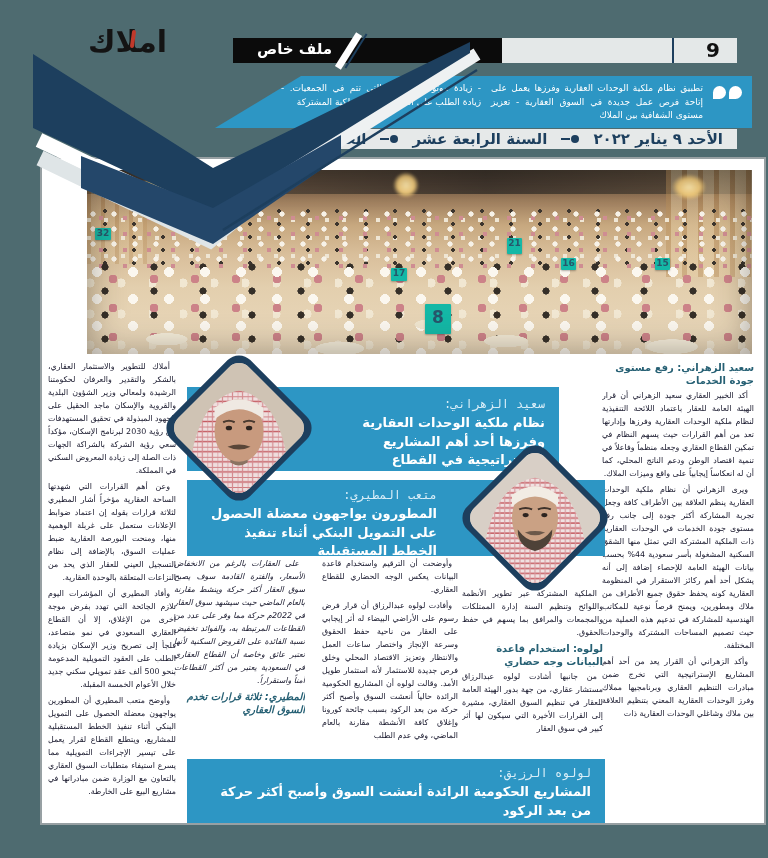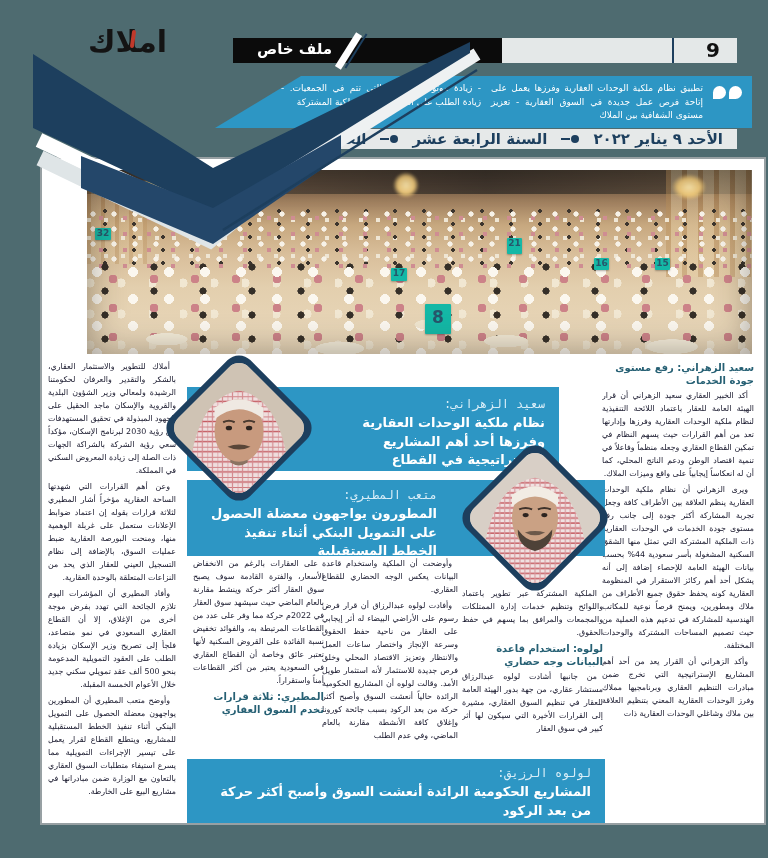--- a/index.html
+++ b/index.html
@@ -70,33 +70,33 @@
       radial-gradient(ellipse 40px 11px at 38% 97%,#f6efdd 60%,transparent 62%),
       radial-gradient(ellipse 36px 10px at 63% 93%,#f2e9d5 60%,transparent 62%),
       radial-gradient(ellipse 42px 12px at 88% 96%,#f6efdd 60%,transparent 62%),
       radial-gradient(ellipse 30px 9px at 52% 84%,#efe5cf 60%,transparent 62%);}
   .ph-vignette{position:absolute;inset:0;box-shadow:inset 0 0 36px rgba(40,30,20,.45);}
   .tablecards{position:absolute;inset:0;}
   .tablecards div{position:absolute;background:#14b8a6;color:#27566b;font-weight:bold;
                   text-align:center;border-radius:1px;box-shadow:0 1px 2px rgba(0,0,0,.3);}
   .tablecards div:nth-child(1){left:8px;top:58px;width:16px;height:12px;font-size:9px;}
   .tablecards div:nth-child(2){left:420px;top:68px;width:15px;height:16px;font-size:9px;}
-  .tablecards div:nth-child(3){left:474px;top:88px;width:15px;height:12px;font-size:9px;margin-left:33px;}
+  .tablecards div:nth-child(3){left:474px;top:88px;width:15px;height:12px;font-size:9px;}
   .tablecards div:nth-child(4){left:304px;top:98px;width:16px;height:13px;font-size:9px;}
   .tablecards div:nth-child(5){left:568px;top:88px;width:15px;height:12px;font-size:9px;}
   .tablecards div:nth-child(6){left:338px;top:134px;width:26px;height:30px;font-size:17px;line-height:26px;}
   
   .col{position:absolute;direction:rtl;overflow:hidden;color:#15152a;}
   .col .para{font-size:7.9px;line-height:13px;text-align:justify;text-align-last:right;margin:0 0 3px 0;}
   .col .para::first-letter{padding-right:6px;}
   .col .subhead{font-size:10px;line-height:13px;font-weight:bold;color:#266074;margin:1px 0 2px 0;}
   .col-right{left:560px;top:201px;width:152px;height:462px;}
   .col-a{left:420px;top:428px;width:141px;height:168px;}
   .col-b{left:280px;top:398px;width:136px;height:198px;}
-  .col-c{left:151px;top:398px;width:131px;height:198px;}
+  .col-c{left:132px;top:398px;width:131px;height:198px;font-style:italic;}
   .col-left{left:6px;top:201px;width:128px;height:462px;}
   
   .pqbox{position:absolute;background:#2d96c4;direction:rtl;box-sizing:border-box;color:#fff;}
   .pq-name{font-size:12px;color:#d9eef8;margin-bottom:2px;font-family:Liberation Mono, monospace;}
   .pq-text{font-size:13px;font-weight:bold;line-height:18.5px;}
   .pq-saeed{left:145px;top:228px;width:372px;height:84px;padding:10px 14px 8px 136px;}
   .pq-mutaib{left:145px;top:321px;width:418px;height:76px;padding:8px 168px 8px 12px;}
   .pq-lulwah{left:145px;top:600px;width:418px;height:64px;padding:7px 14px 7px 12px;}
   
   .portrait{position:absolute;width:100px;height:100px;z-index:5;}
@@ -179,26 +179,26 @@
       <div class="ph-vignette" data-interactable="false"></div>
     </div>
 
     <div class="col col-right" data-interactable="false">
         <div class="subhead" data-interactable="false">سعيد الزهراني: رفع مستوى جودة الخدمات</div>
         <div class="para" data-interactable="false">أكد الخبير العقاري سعيد الزهراني أن قرار الهيئة العامة للعقار باعتماد اللائحة التنفيذية لنظام ملكية الوحدات العقارية وفرزها وإدارتها تعد من أهم القرارات حيث يسهم النظام في تمكين القطاع العقاري وجعله منظماً وفاعلاً في تنمية اقتصاد الوطن ودعم الناتج المحلي، كما أن له انعكاساً إيجابياً على واقع وميزات الملاك.</div>
         <div class="para" data-interactable="false">ويرى الزهراني أن نظام ملكية الوحدات العقارية ينظم العلاقة بين الأطراف كافة وجعل تجربة المشاركة أكثر جودة إلى جانب رفع مستوى جودة الخدمات في الوحدات العقارية ذات الملكية المشتركة التي تمثل منها الشقق السكنية المشغولة بأسر سعودية 44% بحسب بيانات الهيئة العامة للإحصاء إضافة إلى أنه يشكل أحد أهم ركائز الاستقرار في المنظومة العقارية كونه يحفظ حقوق جميع الأطراف من ملاك ومطورين، ويمنح فرصاً نوعية للمكاتب الهندسية للمشاركة في تدعيم هذه العملية من حيث تصميم المساحات المشتركة والوحدات المختلفة.</div>
         <div class="para" data-interactable="false">وأكد الزهراني أن القرار يعد من أحد أهم المشاريع الإستراتيجية التي تخرج ضمن مبادرات التنظيم العقاري وبرنامجيها مملاك وفرز الوحدات العقارية المعني بتنظيم العلاقة بين ملاك وشاغلي الوحدات العقارية ذات</div>
       </div>
     <div class="col col-a" data-interactable="false">
-        <div class="para" data-interactable="false">الملكية المشتركة عبر تطوير باعتماد واللوائح وتنظيم خدمات إدارة الممتلكات والمجمعات والمرافق بما يسهم في حفظ الحقوق.</div>
+        <div class="para" data-interactable="false">الملكية المشتركة عبر تطوير الأنظمة واللوائح وتنظيم السنة إدارة الممتلكات والمجمعات والمرافق بما يسهم في حفظ الحقوق.</div>
         <div class="subhead" data-interactable="false">لولوه: استخدام قاعدة البيانات وجه حضاري</div>
         <div class="para" data-interactable="false">من جانبها أشادت لولوه عبدالرزاق مستشار عقاري، من جهة بدور الهيئة العامة للعقار في تنظيم السوق العقاري، مشيرة إلى القرارات الأخيرة التي سيكون لها أثر كبير في سوق العقار</div>
       </div>
     <div class="col col-b" data-interactable="false">
-        <div class="para" data-interactable="false">وأوضحت أن الملكية واستخدام قاعدة البيانات يعكس الوجه الحضاري للقطاع العقاري.</div>
+        <div class="para" data-interactable="false">وأوضحت أن الترقيم واستخدام قاعدة البيانات يعكس الوجه الحضاري للقطاع العقاري.</div>
         <div class="para" data-interactable="false">وأفادت لولوه عبدالرزاق أن قرار فرض رسوم على الأراضي البيضاء له أثر إيجابي على العقار من ناحية حفظ الحقوق وسرعة الإنجاز واختصار ساعات العمل والانتظار وتعزيز الاقتصاد المحلي وخلق فرص جديدة للاستثمار لأنه استثمار طويل الأمد. وقالت لولوه أن المشاريع الحكومية الرائدة حالياً أنعشت السوق وأصبح أكثر حركة من بعد الركود بسبب جائحة كورونا وإغلاق كافة الأنشطة مقارنة بالعام الماضي، وفي عدم الطلب</div>
       </div>
     <div class="col col-c" data-interactable="false">
         <div class="para" data-interactable="false">على العقارات بالرغم من الانخفاض الأسعار، والفترة القادمة سوف يصبح سوق العقار أكثر حركة وينشط مقارنة بالعام الماضي حيث سيشهد سوق العقار في 2022م حركة مما وفر على عدد من القطاعات المرتبطة به، والفوائد تخفيض نسبة الفائدة على القروض السكنية لأنها تعتبر عائق وخاصة أن القطاع العقاري في السعودية يعتبر من أكثر القطاعات أمناً واستقراراً.</div>
         <div class="subhead" data-interactable="false">المطيري: ثلاثة قرارات تخدم السوق العقاري</div>
       </div>
     <div class="col col-left" data-interactable="false">
         <div class="para" data-interactable="false">أملاك للتطوير والاستثمار العقاري، بالشكر والتقدير والعرفان لحكومتنا الرشيدة ولمعالي وزير الشؤون البلدية والقروية والإسكان ماجد الحقيل على الجهود المبذولة في تحقيق المستهدفات من رؤية 2030 لبرنامج الإسكان، مؤكداً سعي رؤية الشركة بالشراكة الجهات ذات الصلة إلى زيادة المعروض السكني في المملكة.</div>
         <div class="para" data-interactable="false">وعن أهم القرارات التي شهدتها الساحة العقارية مؤخراً أشار المطيري لثلاثة قرارات بقوله إن اعتماد ضوابط الإعلانات ستعمل على غربلة الوهمية منها، ومنحت البورصة العقارية ضبط عمليات السوق، بالإضافة إلى نظام التسجيل العيني للعقار الذي يحد من النزاعات المتعلقة بالوحدة العقارية.</div>
         <div class="para" data-interactable="false">وأفاد المطيري أن المؤشرات اليوم تلازم الجائحة التي تهدد بفرض موجة أخرى من الإغلاق، إلا أن القطاع العقاري السعودي في نمو متصاعد، فلجأ إلى تصريح وزير الإسكان بزيادة الطلب على العقود التمويلية المدعومة بنحو 500 ألف عقد تمويلي سكني جديد خلال الأعوام الخمسة المقبلة.</div>

